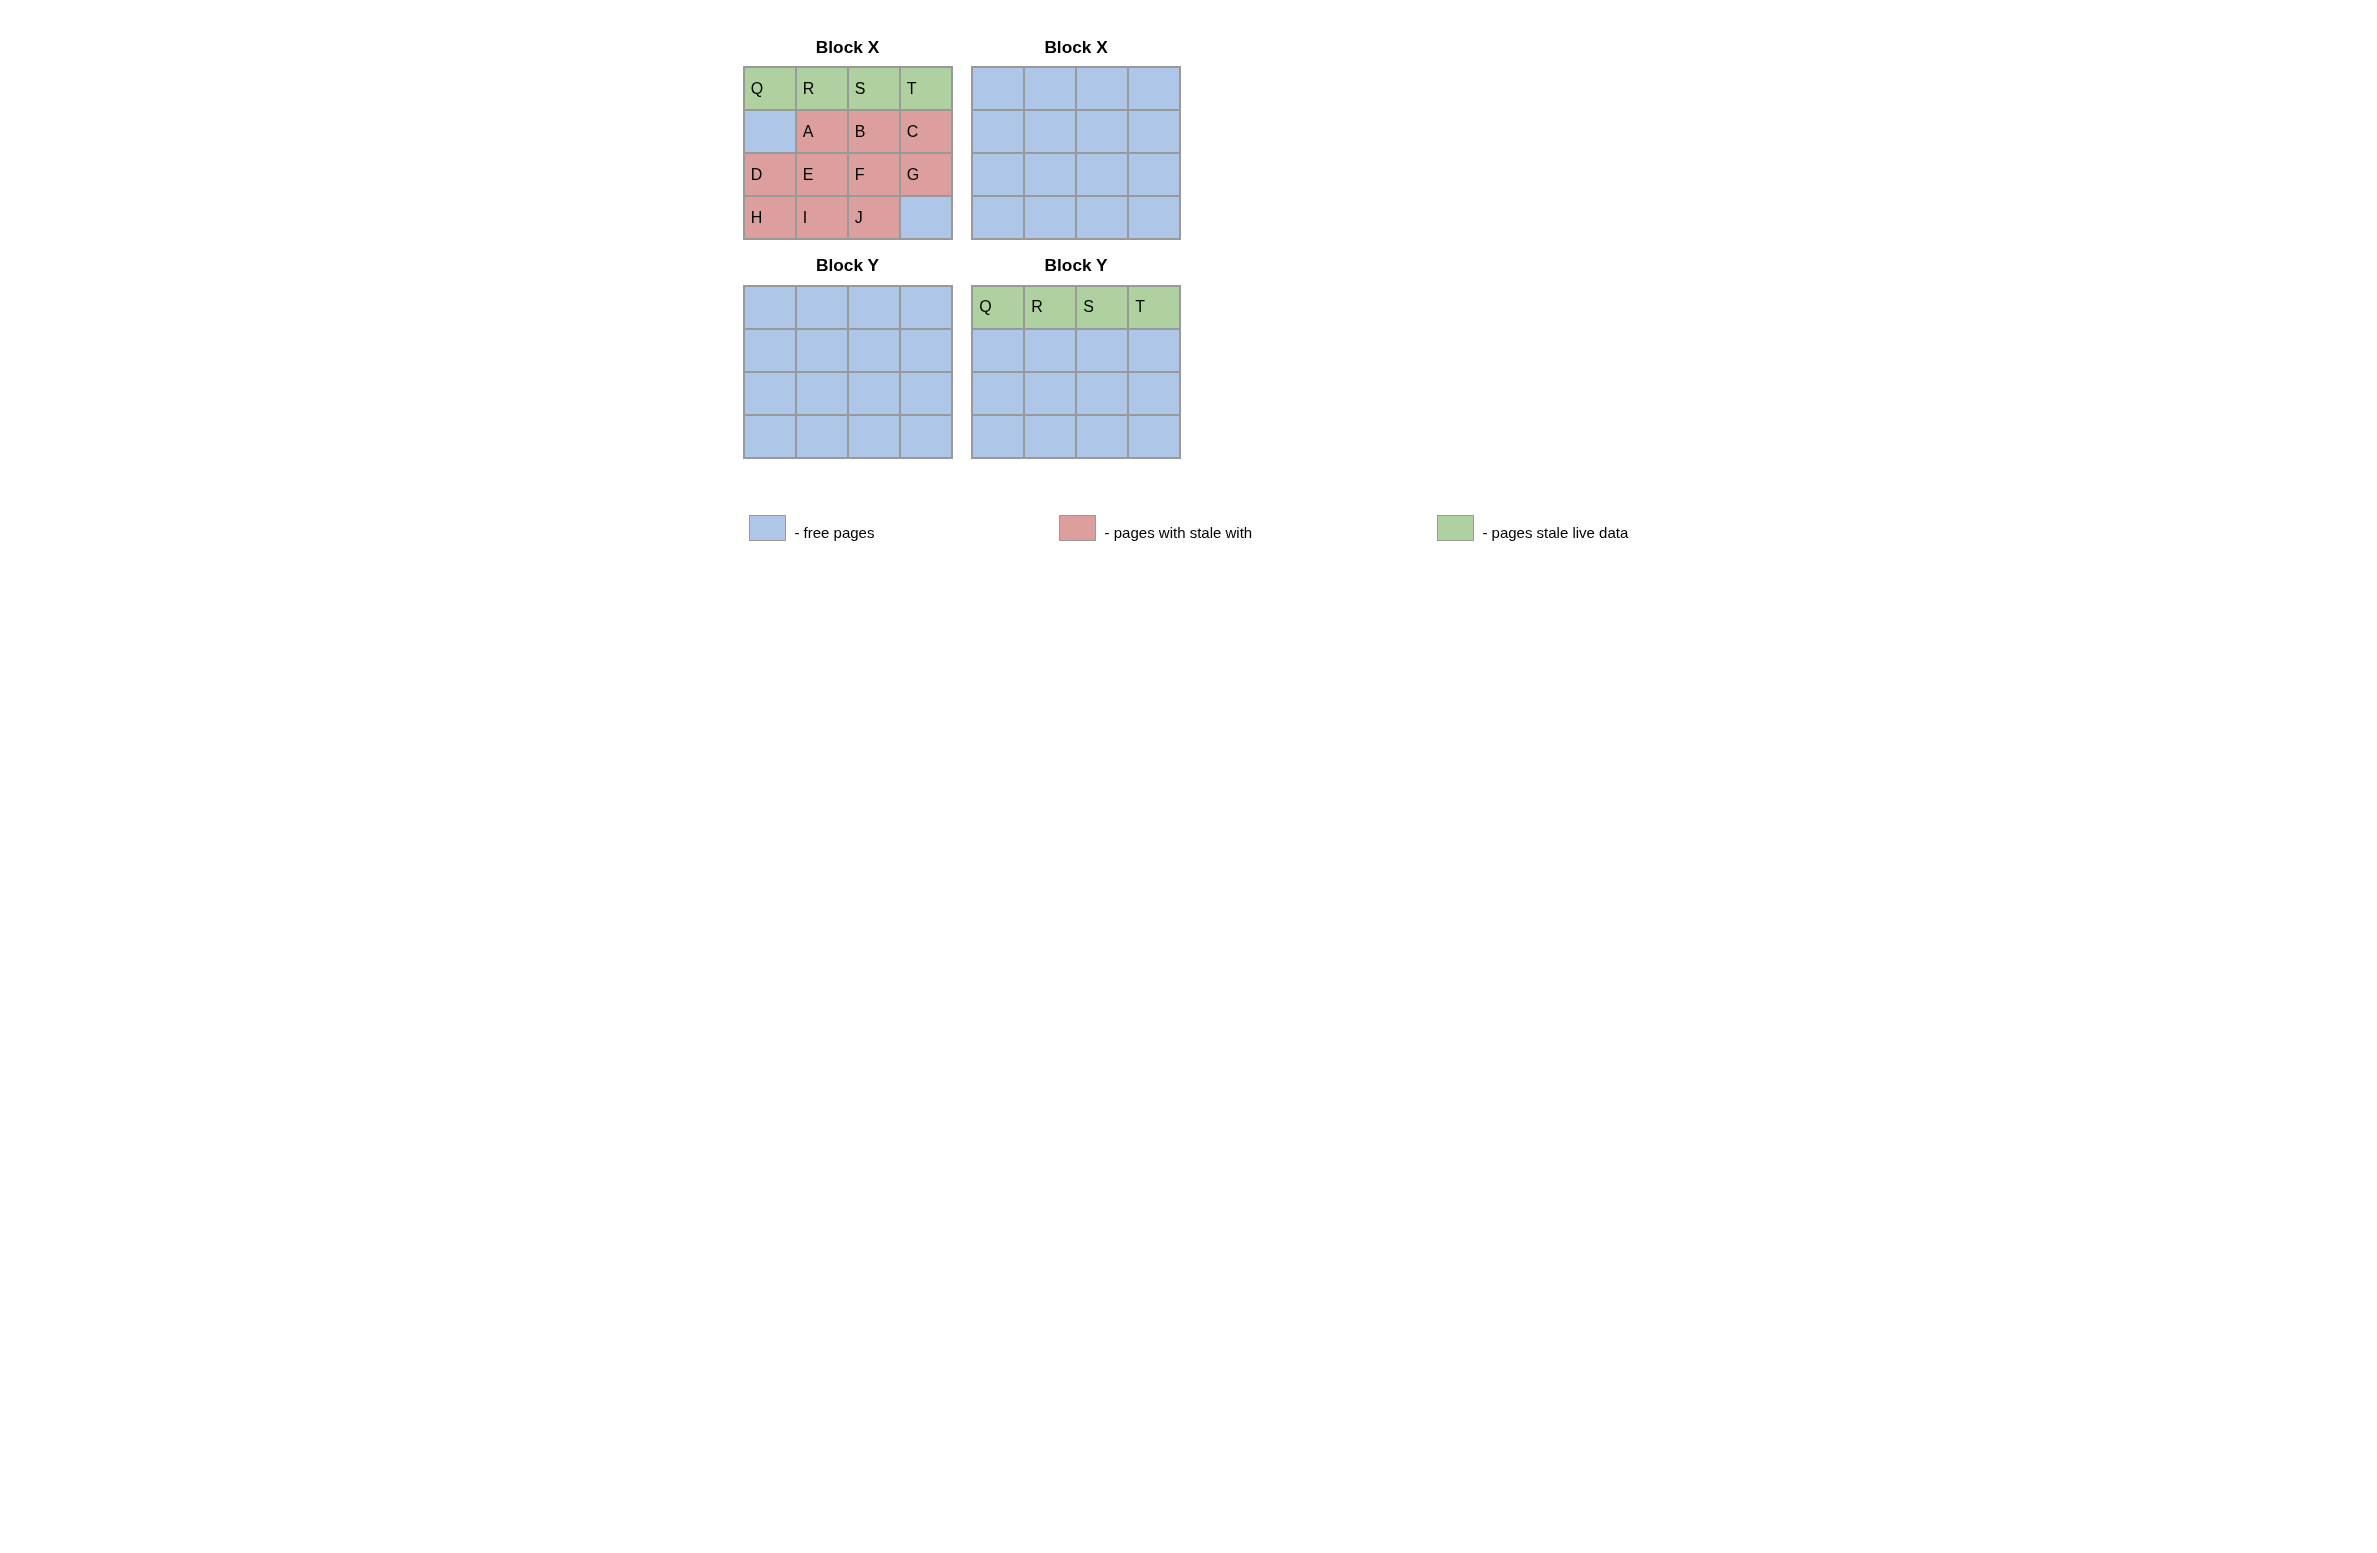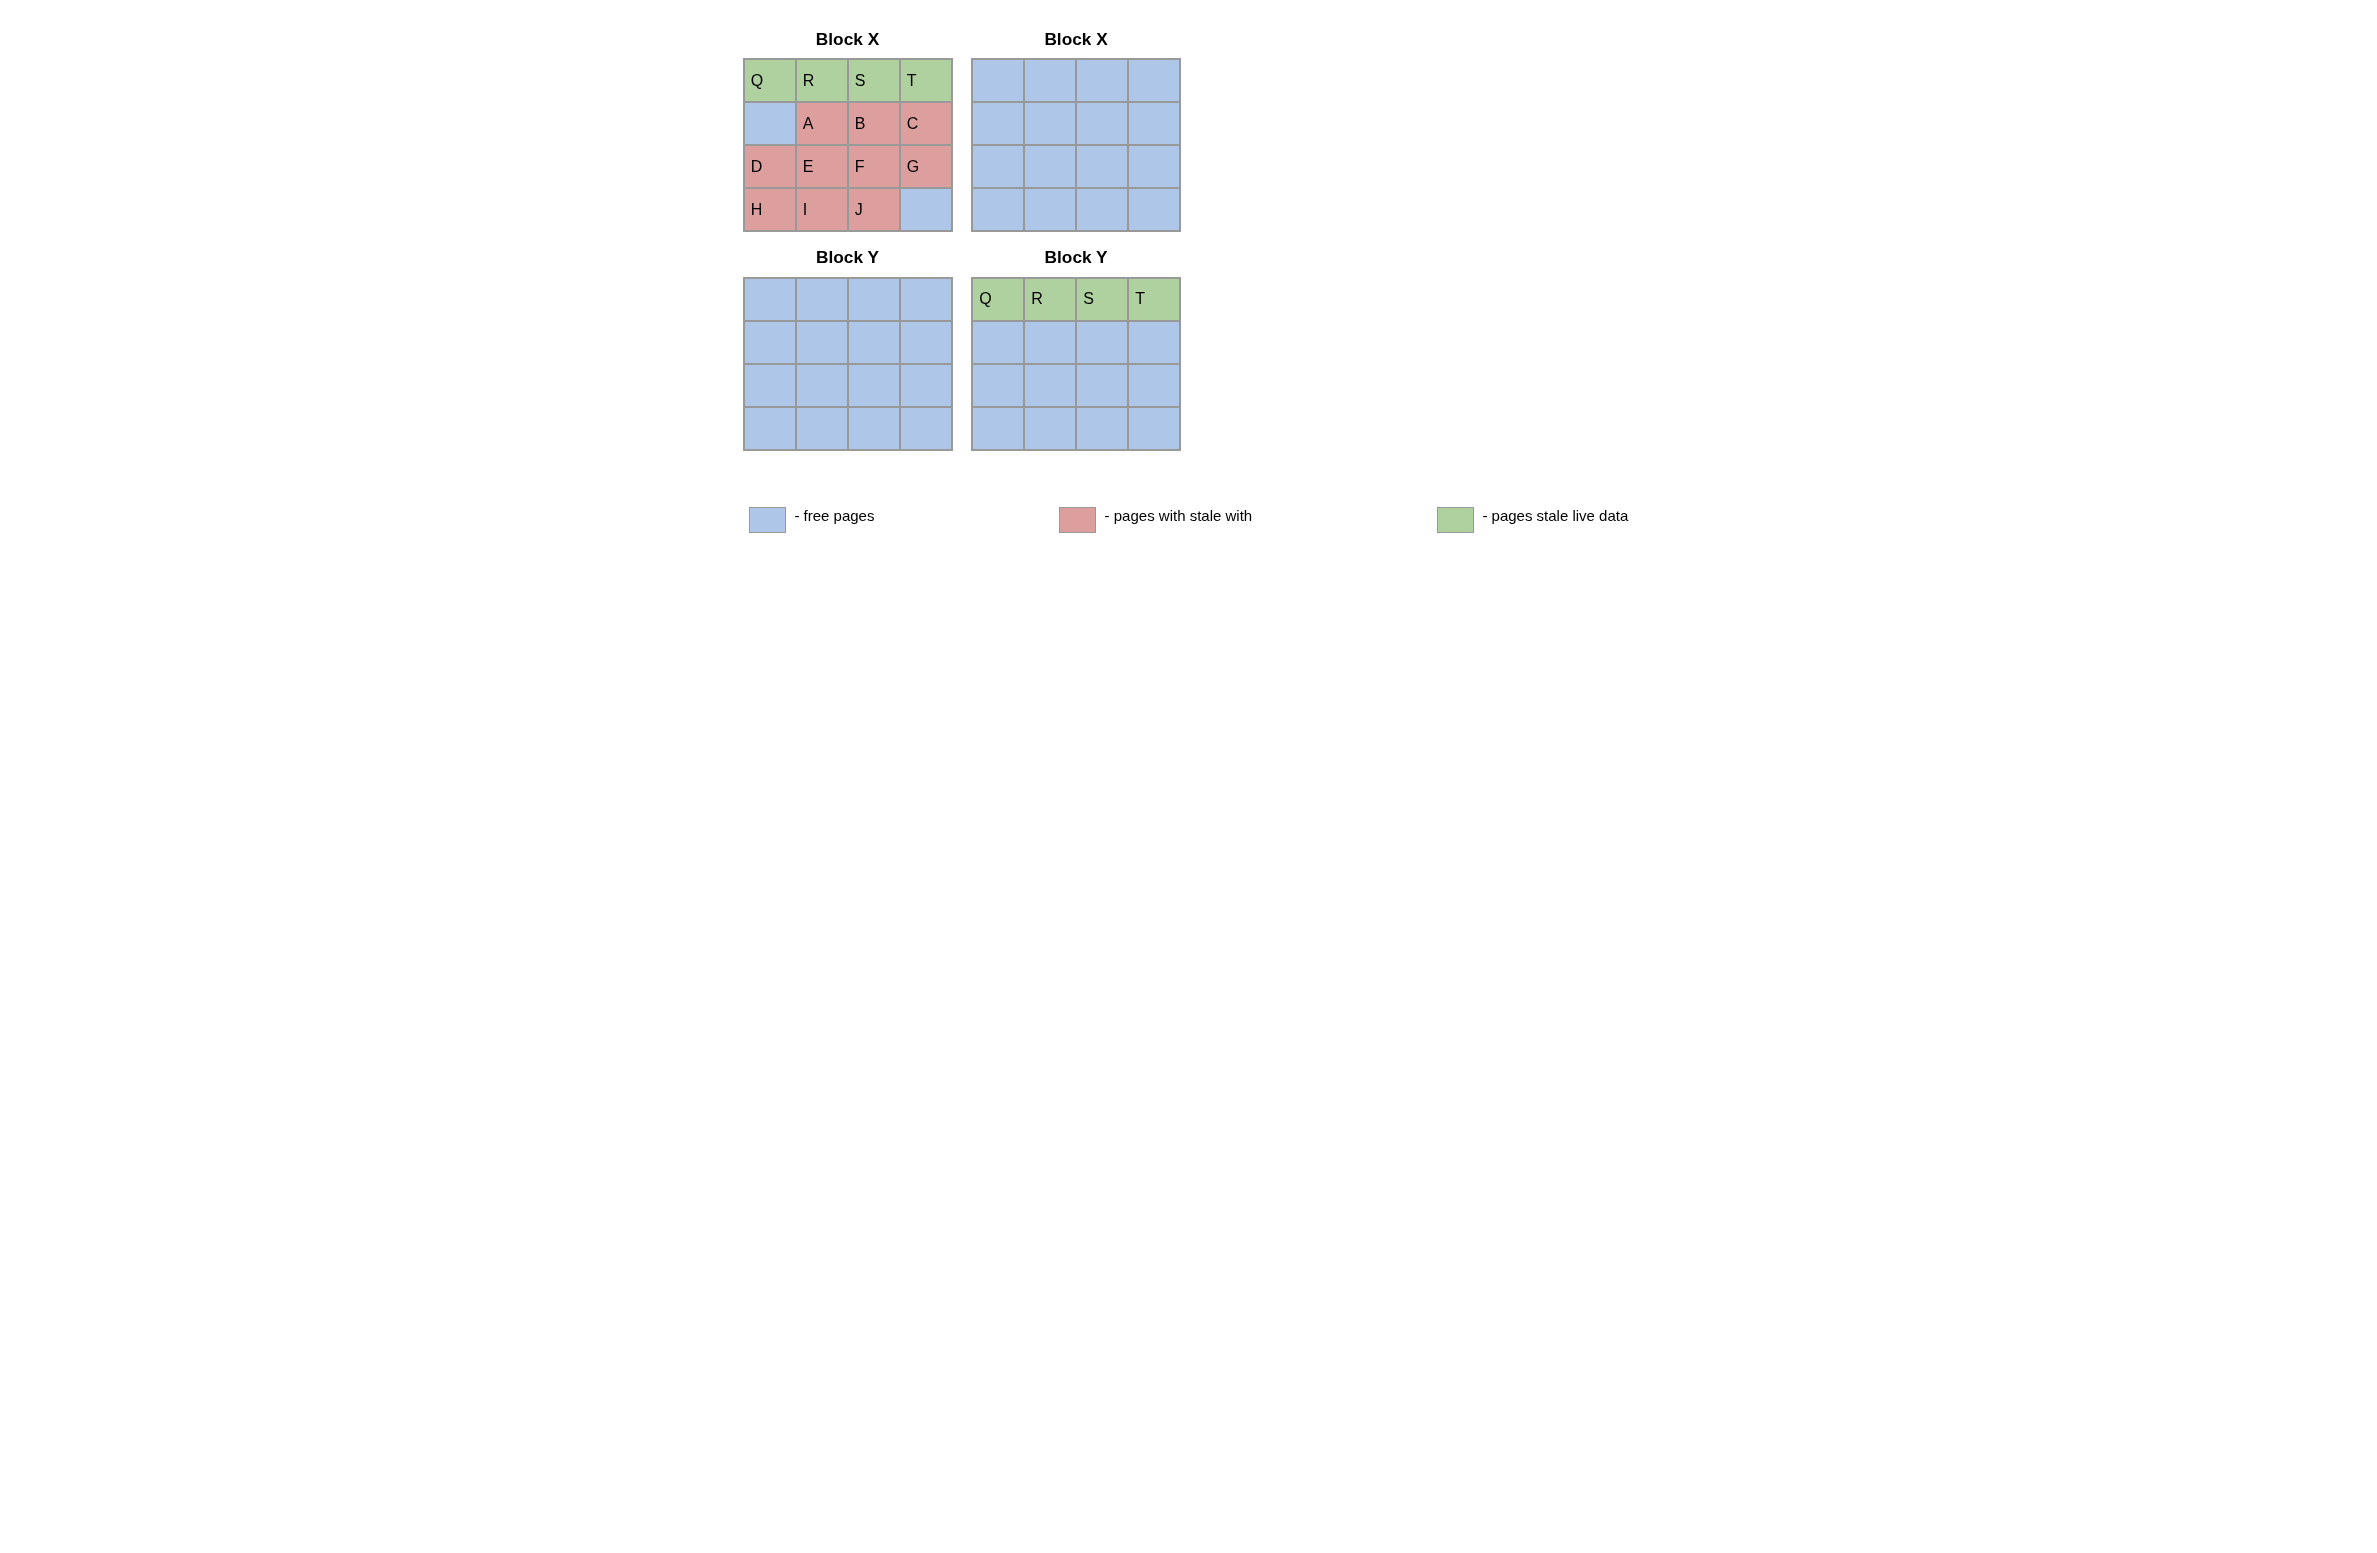--- a/index.html
+++ b/index.html
@@ -5,21 +5,21 @@
   * { box-sizing: border-box; }
   body {
     margin: 0;
     padding: 25px;
     font-family: Arial, Helvetica, sans-serif;
     background: #fff;
     color: #000;
   }
   .canvas {
     width: 892px;
-    margin: 0 auto;
+    margin: 8px auto;
   }
   .main-row {
     display: flex;
     align-items: flex-start;
     gap: 18.6px;
   }
   .col { display: flex; flex-direction: column; align-items: center; }
   .block-title {
     font-weight: 700;
     font-size: 17.3px;
@@ -56,21 +56,21 @@
   .arrow-svg { width: 100%; height: 18.6px; }
   .steps { font-size: 15px; line-height: 1.5; margin-top: 7.4px; align-self: flex-start; padding-left: 10px; }
 
   .legend-row {
     display: flex;
     justify-content: space-between;
     gap: 25px;
     margin-top: 56px;
     padding: 0 6.2px;
   }
-  .legend-item { display: flex; align-items: flex-start; gap: 8.7px; font-size: 15px; }
+  .legend-item { display: flex; align-items: flex-end; gap: 8.7px; font-size: 15px; }
   .swatch { width: 37px; height: 26px; border: 0.6px solid #999; }
 
   .spacer-v { height: 11px; }
 </style>
 </head>
 <body>
 
 <div class="canvas">
 
   <div class="main-row">

